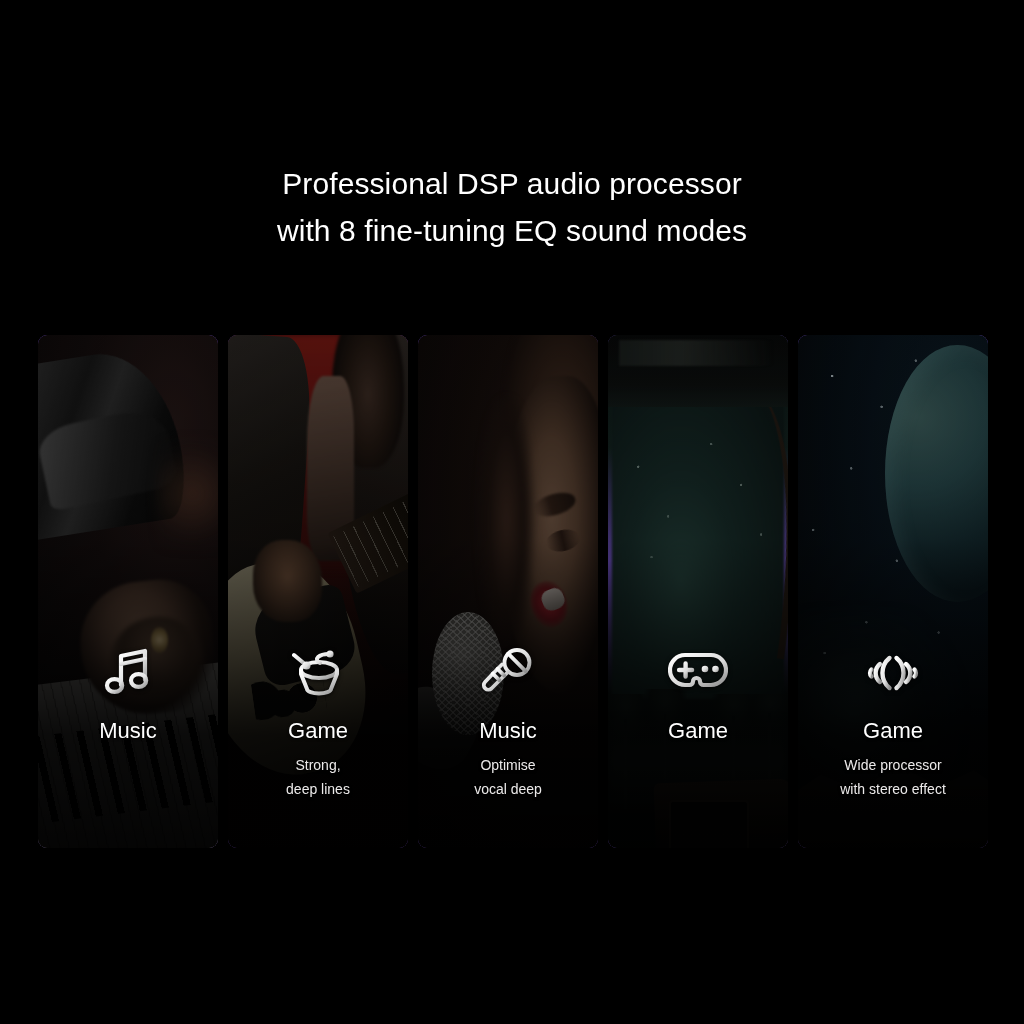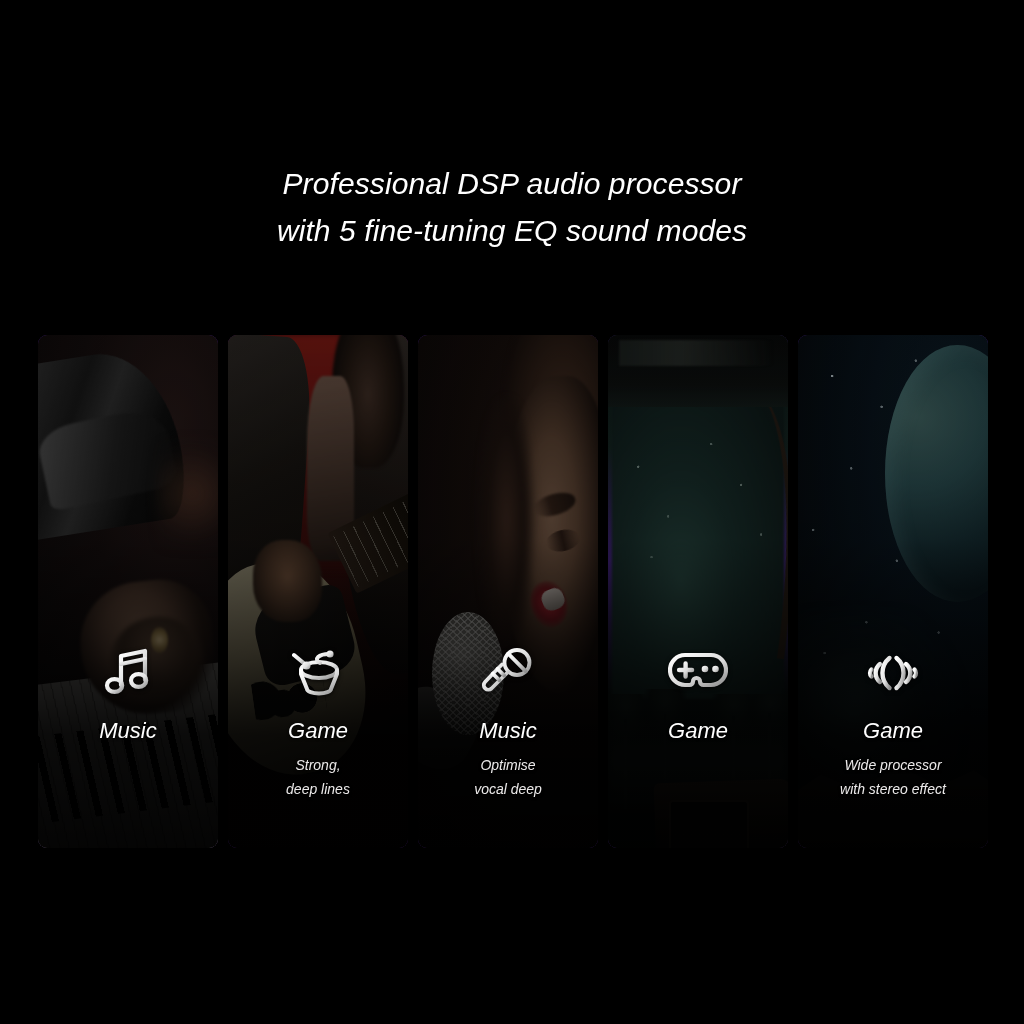--- a/index.html
+++ b/index.html
@@ -12,21 +12,20 @@
     height: 1024px;
     overflow: hidden;
     font-family: "Liberation Sans", sans-serif;
     -webkit-font-smoothing: antialiased;
   }
   .page {
     position: relative;
     width: 816px;
     height: 1024px;
     background: #000000;
-    font-style: italic;
   }
 
   
   .headline {
     position: absolute;
     left: 0;
     top: 160px;
     width: 1024px;
     text-align: center;
     color: #ffffff;
@@ -46,21 +45,21 @@
     height: 513px;
     display: flex;
     gap: 10px;
   }
   .card {
     position: relative;
     width: 180px;
     height: 513px;
     border-radius: 9px;
     overflow: hidden;
-    background: #4c1d95;
+    background: #8b5cf6;
     flex: 0 0 180px;
   }
   .card.wide { flex: 0 0 190px; width: 190px; }
 
   
   .photo {
     position: absolute;
     inset: 0;
     overflow: hidden;
   }
@@ -437,21 +436,21 @@
     filter: blur(1px);
   }
 </style>
 </head>
 <body>
 
 <div class="page">
 
   <div class="headline">
     <span class="l1">Professional DSP audio processor</span>
-    <span class="l2">with 5 fine-tuning EQ sound modes</span>
+    <span class="l2">with 8 fine-tuning EQ sound modes</span>
   </div>
 
   <div class="cards">
 
     <div class="card">
       <div class="photo p-piano">
         <div class="piano-lid"></div>
         <div class="piano-lid2"></div>
         <div class="piano-blur-glow"></div>
         <div class="piano-keys"></div>

